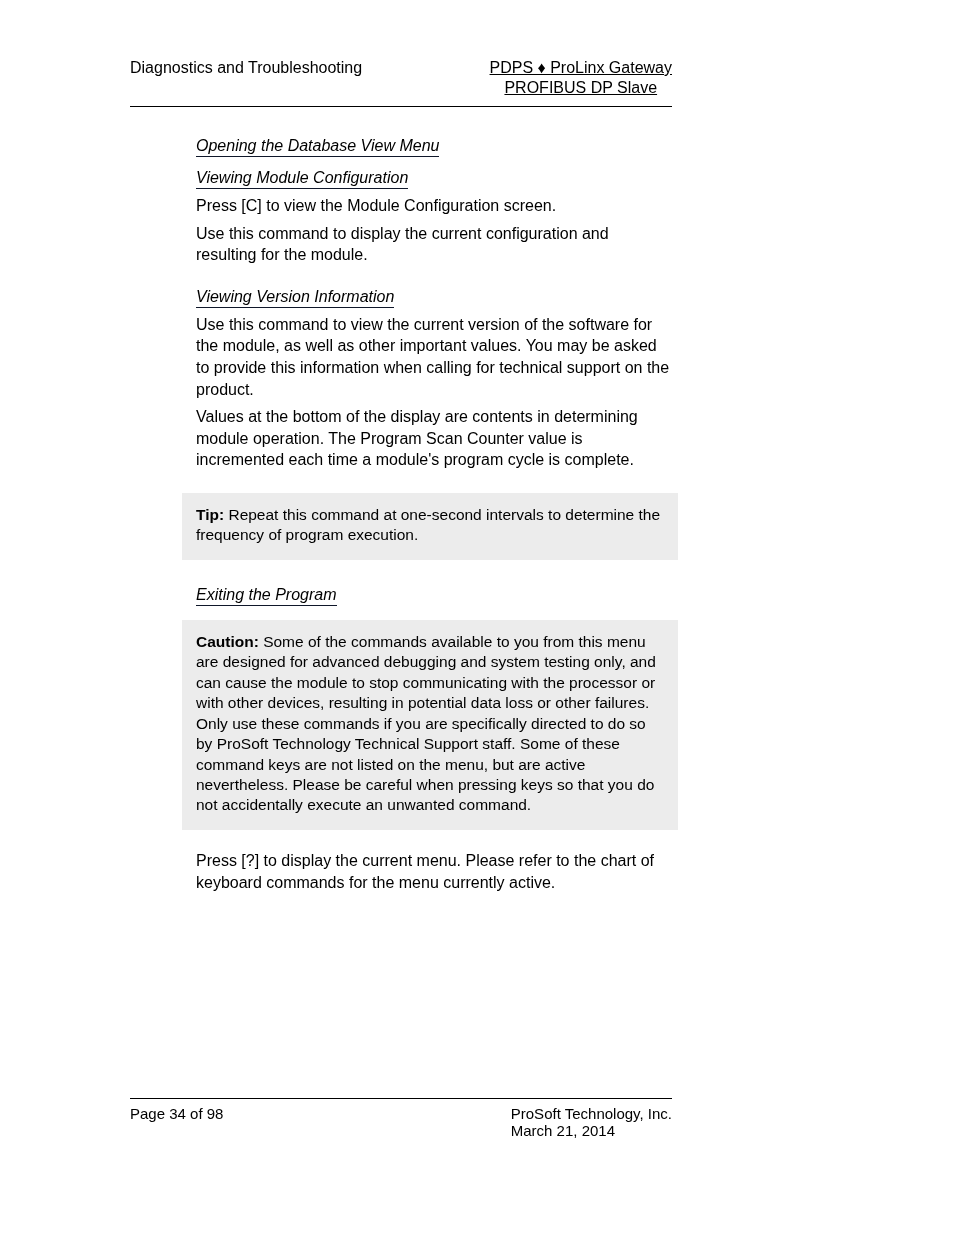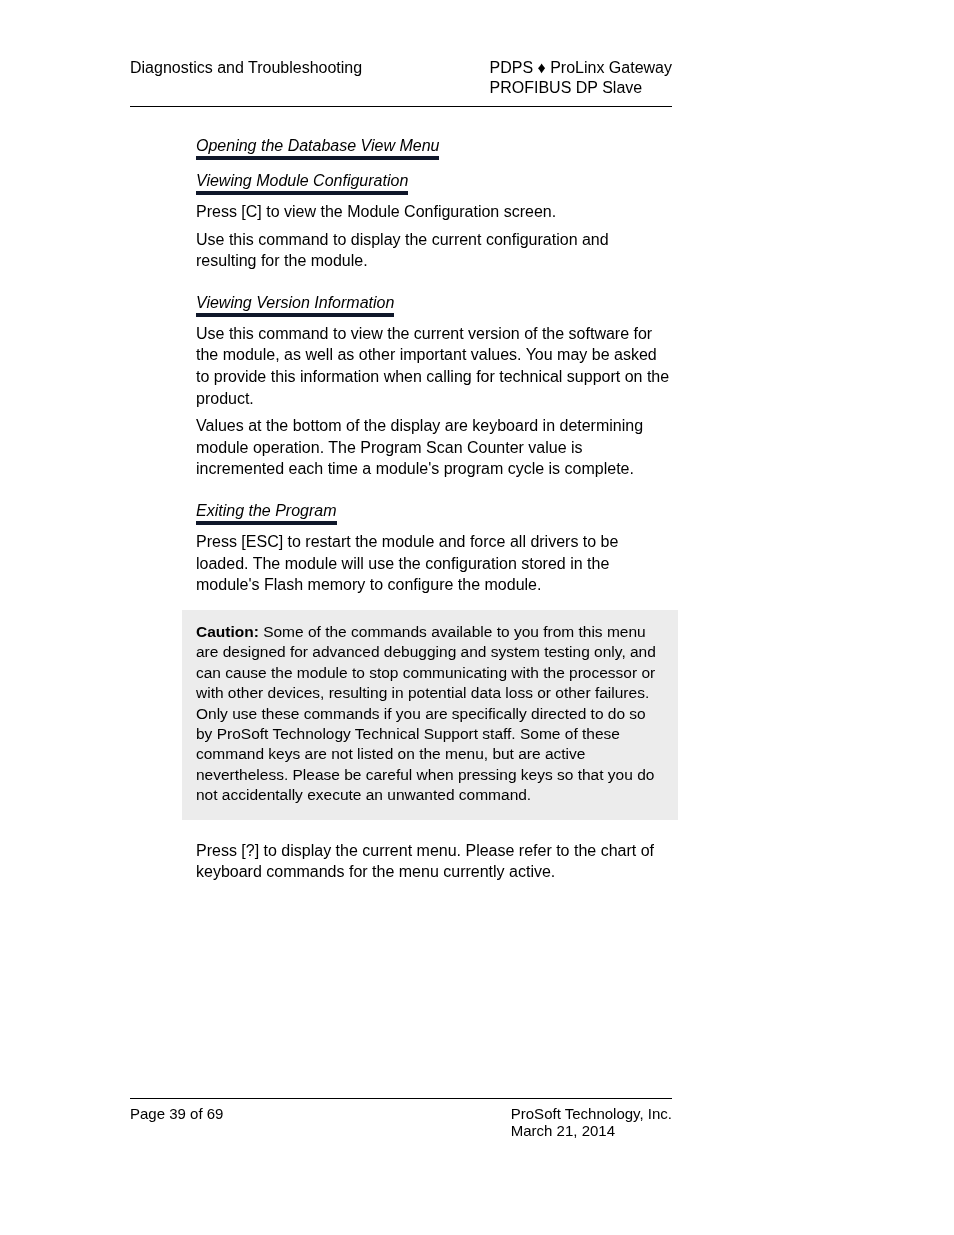--- a/index.html
+++ b/index.html
@@ -1,22 +1,22 @@
 <!DOCTYPE html>
 <html><head>
 <meta charset="utf-8">
 <style>
   * { box-sizing: border-box; margin: 0; padding: 0; }
   html, body { width: 954px; height: 1235px; background: #ffffff; font-family: Arial, Helvetica, sans-serif; color: #000; }
   .page { position: relative; width: 792px; height: 1235px; padding: 58px 120px 0 130px; }
   .header { display: flex; justify-content: space-between; align-items: flex-start; font-size: 16px; line-height: 1.25; }
-  .header .right { text-align: left; }
+  .header .right { text-align: center; text-decoration: underline; }
   .header-rule { border: 0; border-top: 1px solid #000; margin-top: 8px; margin-bottom: 30px; }
   .section { margin-left: 66px; margin-right: 0; margin-bottom: 6px; }
-  .sec-heading { display: inline-block; font-style: italic; font-size: 16px; border-bottom: 4px solid #0f172a; padding-bottom: 1px; margin-bottom: 6px; }
+  .sec-heading { display: inline-block; font-style: italic; font-size: 16px; border-bottom: 1px solid #0f172a; padding-bottom: 1px; margin-bottom: 6px; }
   .sec-body { font-size: 16px; line-height: 1.35; margin-bottom: 22px; }
   .sec-body p { margin-bottom: 6px; }
   .tip-box, .caution-box { background: #ececec; padding: 12px 14px 14px 14px; margin-left: 52px; margin-right: -6px; font-size: 15.5px; line-height: 1.32; }
   .tip-box { margin-bottom: 26px; }
   .caution-box { margin-top: 6px; margin-bottom: 20px; }
   .label-word { font-weight: bold; }
   .footer { position: absolute; left: 130px; right: 120px; bottom: 96px; }
   .footer-rule { border: 0; border-top: 1px solid #000; margin-bottom: 6px; }
   .footer-row { display: flex; justify-content: space-between; font-size: 15px; }
   .footer-row .right { text-align: left; }
@@ -44,47 +44,47 @@
     <div class="sec-body">
       <p>Press [C] to view the Module Configuration screen.</p>
       <p>Use this command to display the current configuration and resulting for the module.</p>
     </div>
   </div>
 
   <div class="section">
     <div class="sec-heading">Viewing Version Information</div>
     <div class="sec-body">
       <p>Use this command to view the current version of the software for the module, as well as other important values. You may be asked to provide this information when calling for technical support on the product.</p>
-      <p>Values at the bottom of the display are keyboard in determining module operation. The Program Scan Counter value is incremented each time a module's program cycle is complete.</p>
+      <p>Values at the bottom of the display are contents in determining module operation. The Program Scan Counter value is incremented each time a module's program cycle is complete.</p>
     </div>
   </div>
 
+  <div class="tip-box">
+    <span class="label-word">Tip:</span><span> Repeat this command at one-second intervals to determine the frequency of program execution.</span>
+  </div>
 
   <div class="section" style="margin-bottom:8px;">
     <div class="sec-heading">Exiting the Program</div>
-    <div class="sec-body" style="margin-bottom:14px;">
-      <p>Press [ESC] to restart the module and force all drivers to be loaded. The module will use the configuration stored in the module's Flash memory to configure the module.</p>
-    </div>
   </div>
 
 
   <div class="caution-box">
     <span class="label-word">Caution:</span><span> Some of the commands available to you from this menu are designed for advanced debugging and system testing only, and can cause the module to stop communicating with the processor or with other devices, resulting in potential data loss or other failures. Only use these commands if you are specifically directed to do so by ProSoft Technology Technical Support staff. Some of these command keys are not listed on the menu, but are active nevertheless. Please be careful when pressing keys so that you do not accidentally execute an unwanted command.</span>
   </div>
 
   <div class="section">
     <div class="sec-body">
       <p>Press [?] to display the current menu. Please refer to the chart of keyboard commands for the menu currently active.</p>
     </div>
   </div>
 
   <div class="footer">
     <hr class="footer-rule">
     <div class="footer-row">
-      <div>Page 39 of 69</div>
+      <div>Page 34 of 98</div>
       <div class="right">
         <div>ProSoft Technology, Inc.</div>
         <div>March 21, 2014</div>
       </div>
     </div>
   </div>
 
 </div>
 
 </body></html>

